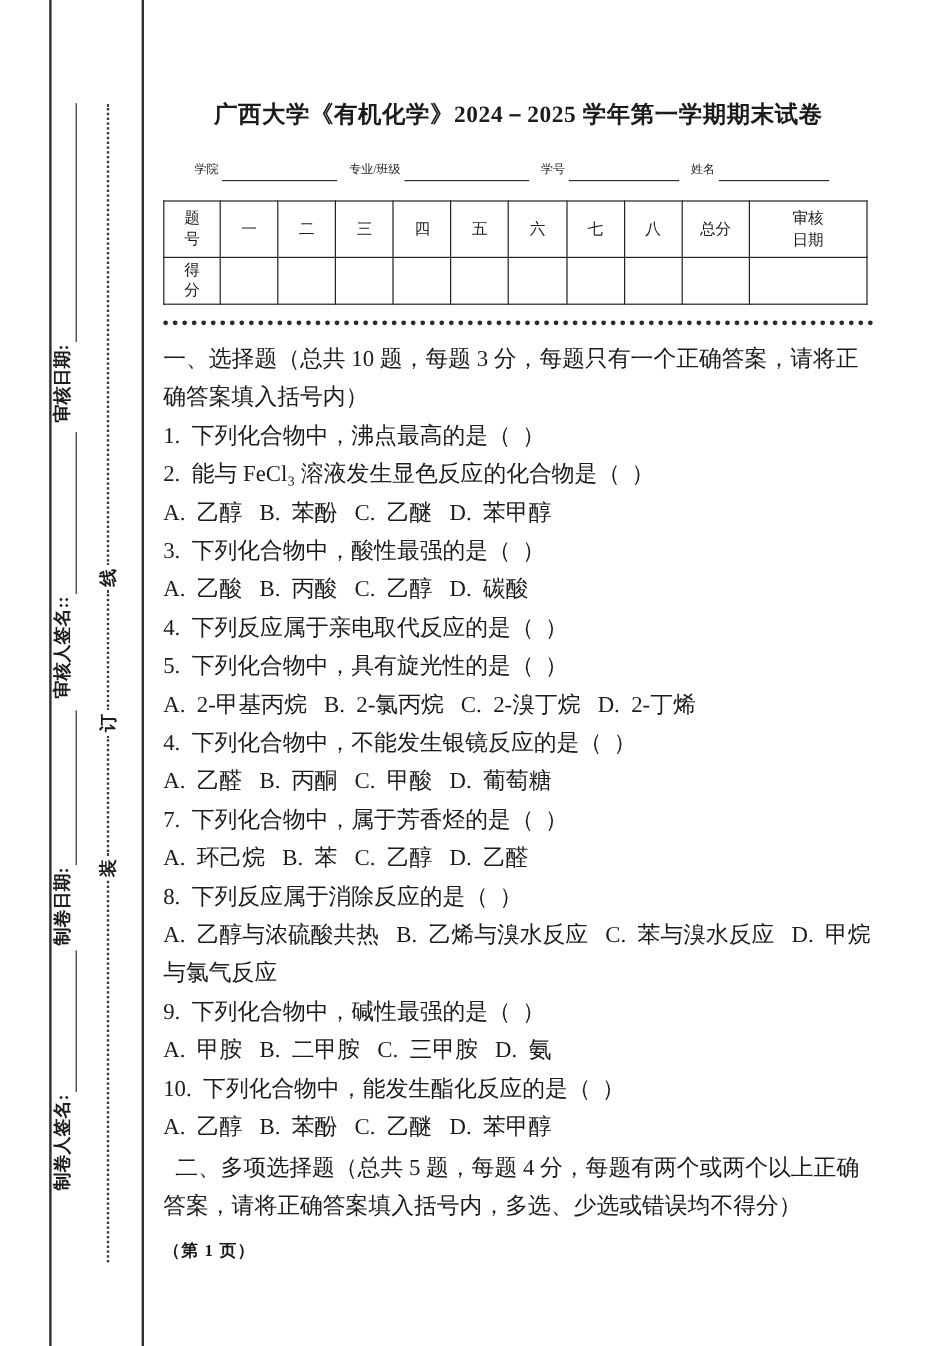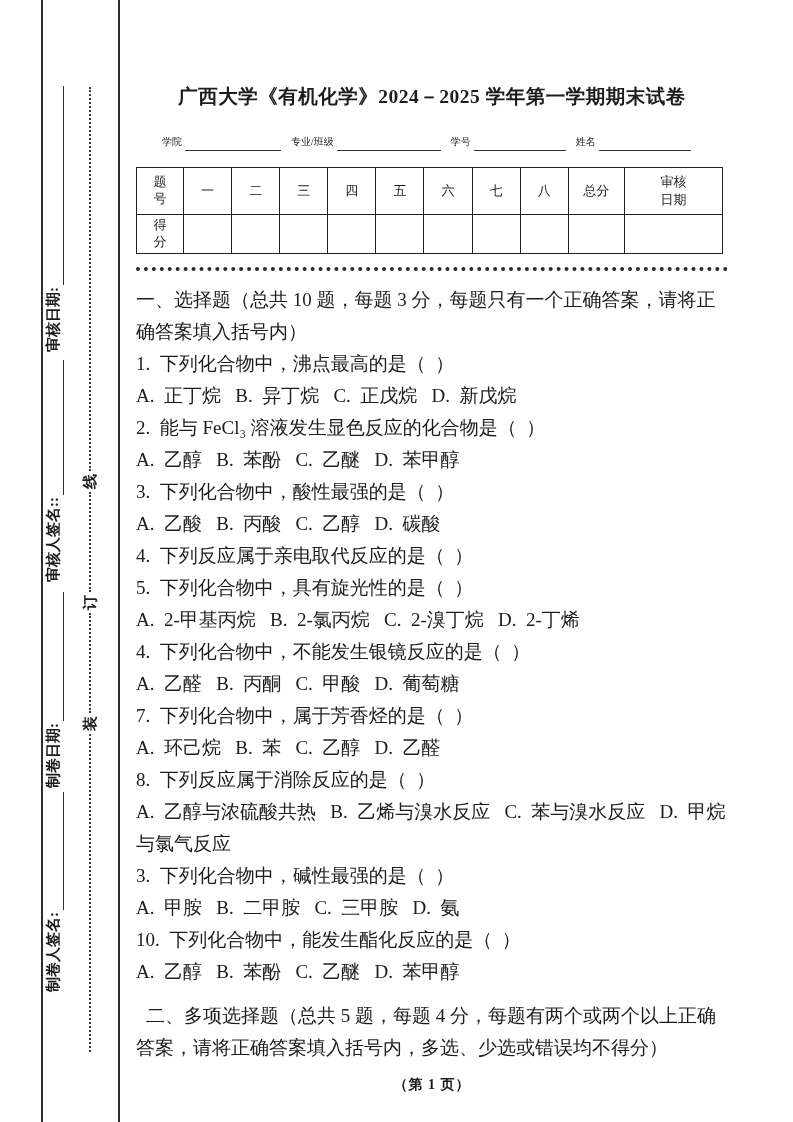--- a/index.html
+++ b/index.html
@@ -73,24 +73,24 @@
   .vwrap { display:inline-block; width:1.15em; line-height:1.3; }
   .vwrap2 { display:inline-block; width:2.25em; line-height:1.35; }
 
   .dotted-sep { margin-top:13px; height:0; border-top:4px dotted #2b2b2b; }
 
   .sec-heading, .qline {
     font-size:19px; line-height:32px; white-space:pre-wrap;
     word-break:break-word;
   }
   .sec-heading.s1 { margin-top:13px; }
-  .sec-heading.s2 { margin-top:12px; text-indent:10px; }
+  .sec-heading.s2 { margin-top:2px; text-indent:10px; }
 
   .footer {
-    margin-top:12px; text-align:center;
+    margin-top:12px; text-align:left;
     font-size:14px; font-weight:bold; letter-spacing:1px;
   }
 </style>
 </head>
 <body>
 
 <div class="page">
 
   <div class="vline l"></div>
   <div class="vline r"></div>
@@ -173,21 +173,20 @@
       </tr>
     </tbody>
       </table>
 
     <div class="dotted-sep"></div>
 
     <div class="sec-heading s1">一、选择题（总共 10 题，每题 3 分，每题只有一个正确答案，请将正确答案填入括号内）</div>
 
     <div>
       <div class="qline">1.  下列化合物中，沸点最高的是（  ）</div>
-      <div class="qline">A.  正丁烷   B.  异丁烷   C.  正戊烷   D.  新戊烷</div>
     </div>
     <div>
       <div class="qline">2.  能与 FeCl₃ 溶液发生显色反应的化合物是（  ）</div>
       <div class="qline">A.  乙醇   B.  苯酚   C.  乙醚   D.  苯甲醇</div>
     </div>
     <div>
       <div class="qline">3.  下列化合物中，酸性最强的是（  ）</div>
       <div class="qline">A.  乙酸   B.  丙酸   C.  乙醇   D.  碳酸</div>
     </div>
     <div>
@@ -203,21 +202,21 @@
     </div>
     <div>
       <div class="qline">7.  下列化合物中，属于芳香烃的是（  ）</div>
       <div class="qline">A.  环己烷   B.  苯   C.  乙醇   D.  乙醛</div>
     </div>
     <div>
       <div class="qline">8.  下列反应属于消除反应的是（  ）</div>
       <div class="qline">A.  乙醇与浓硫酸共热   B.  乙烯与溴水反应   C.  苯与溴水反应   D.  甲烷与氯气反应</div>
     </div>
     <div>
-      <div class="qline">3.  下列化合物中，碱性最强的是（  ）</div>
+      <div class="qline">9.  下列化合物中，碱性最强的是（  ）</div>
       <div class="qline">A.  甲胺   B.  二甲胺   C.  三甲胺   D.  氨</div>
     </div>
     <div>
       <div class="qline">10.  下列化合物中，能发生酯化反应的是（  ）</div>
       <div class="qline">A.  乙醇   B.  苯酚   C.  乙醚   D.  苯甲醇</div>
     </div>
 
     <div class="sec-heading s2">二、多项选择题（总共 5 题，每题 4 分，每题有两个或两个以上正确答案，请将正确答案填入括号内，多选、少选或错误均不得分）</div>
 
     <div class="footer">（第 1 页）</div>

